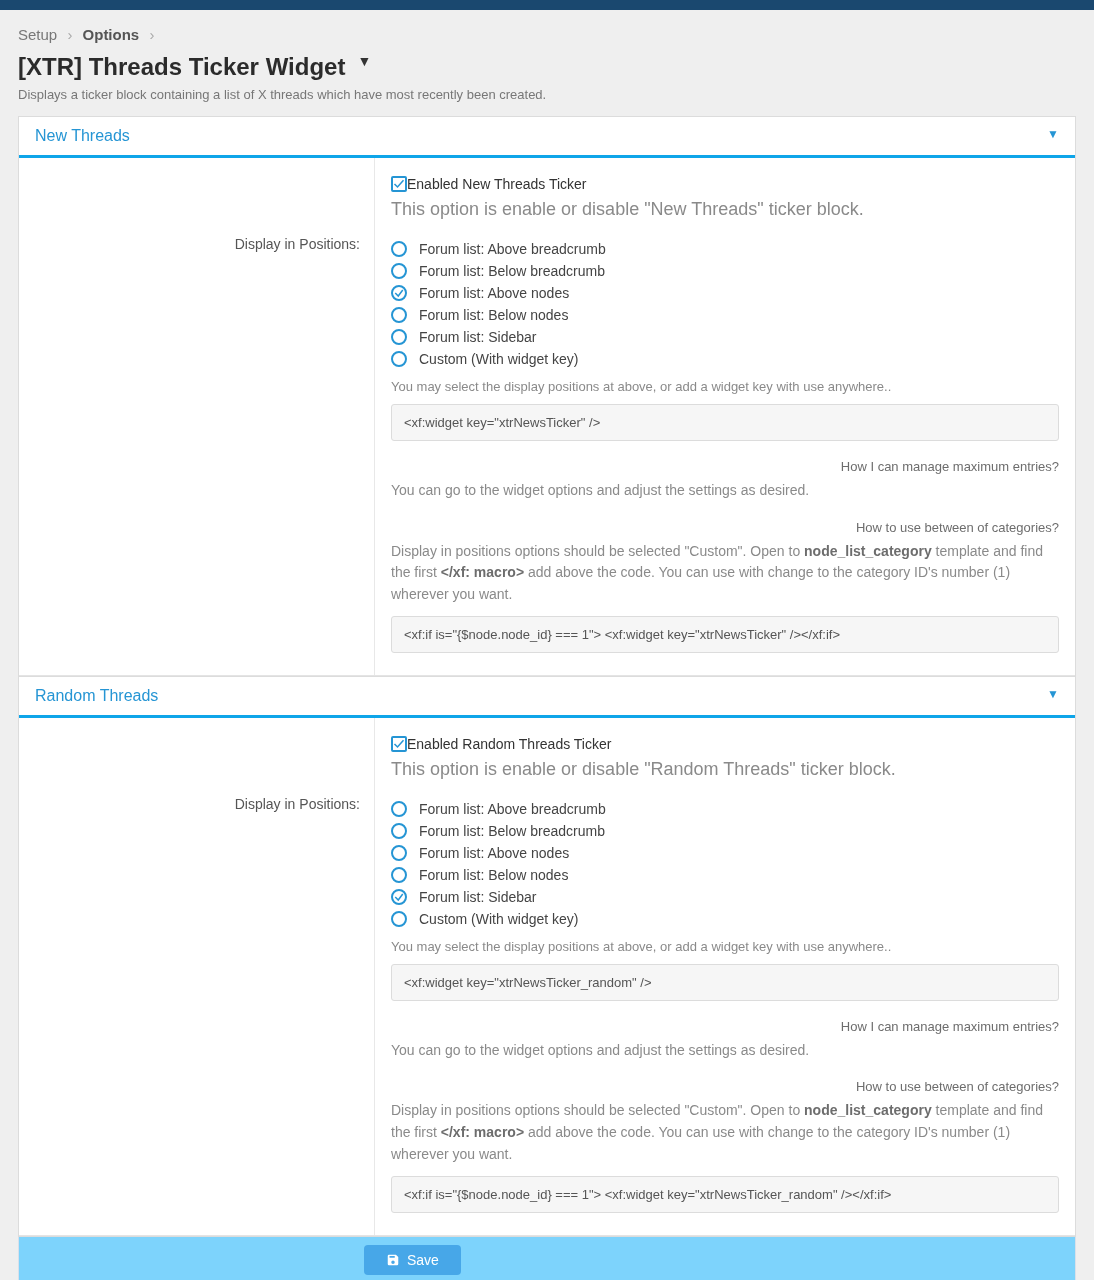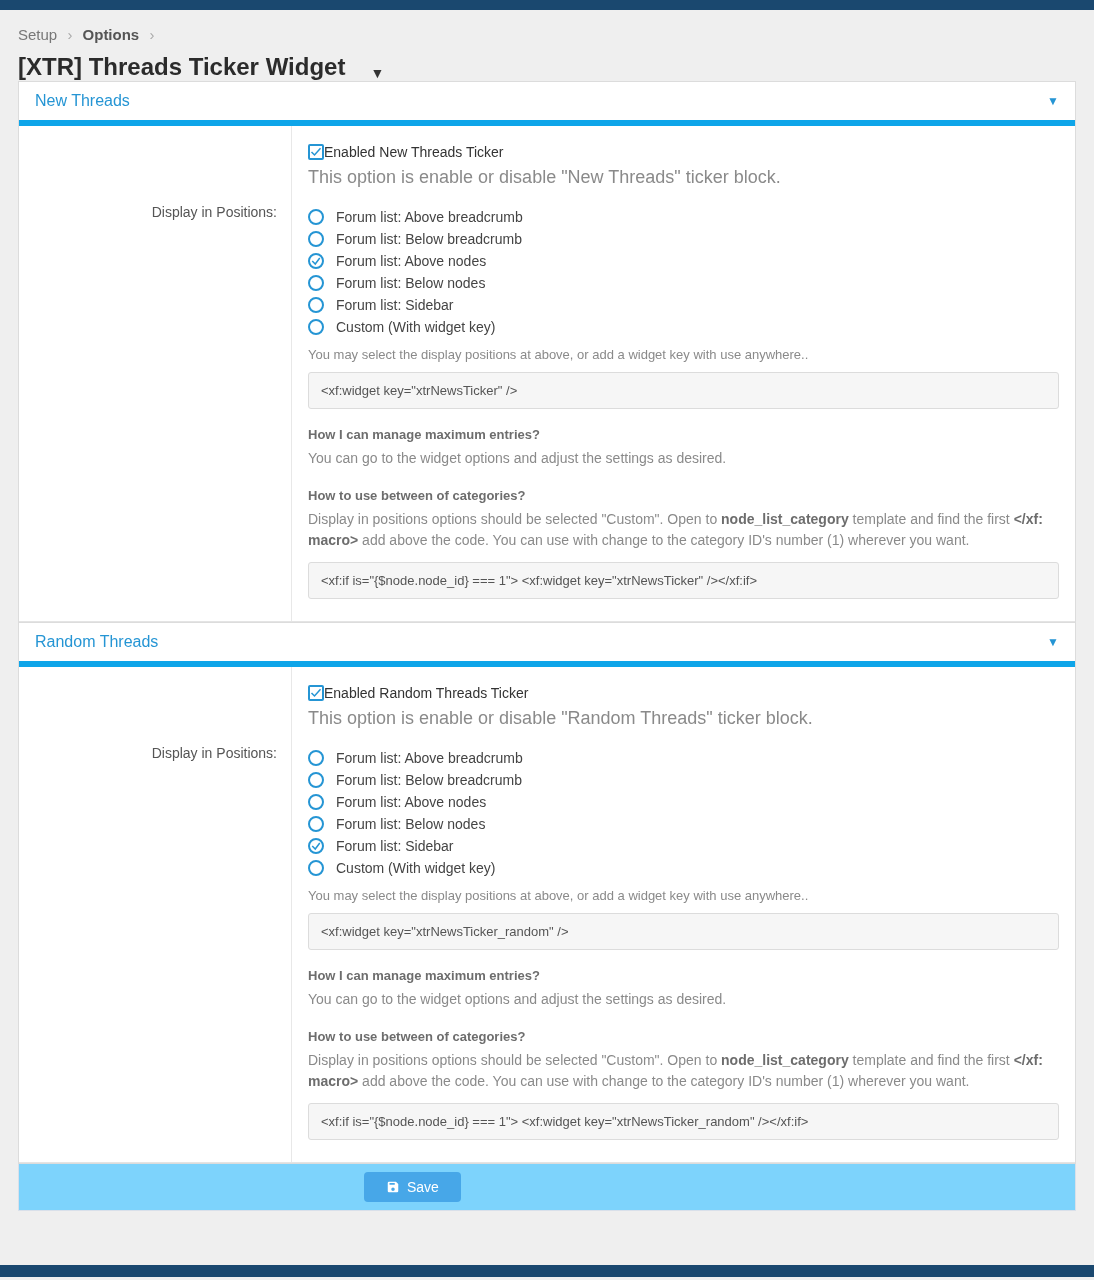--- a/index.html
+++ b/index.html
@@ -9,37 +9,37 @@
   color: #444;
   font-size: 14px;
 }
 .topbar { height: 10px; background: #1a486f; }
 .page { padding: 10px 18px 30px 18px; }
 .breadcrumb { font-size: 15px; color: #777; padding: 6px 0 10px 0; }
 .breadcrumb .sep { margin: 0 6px; color: #aaa; }
 .breadcrumb .current { font-weight: 600; color: #555; }
 .page-title {
   font-size: 24px; font-weight: 600; color: #2b2b2b;
-  display: flex; align-items: flex-end; gap: 25px;
+  display: flex; align-items: flex-start; gap: 12px;
 }
 .page-title .tri { font-size: 14px; color: #333; cursor: pointer; }
 .page-desc { color: #777; font-size: 13px; margin: 6px 0 14px 0; }
 
 .panel {
   background: #fff; border: 1px solid #dcdcdc; margin-bottom: 0;
 }
 .panel + .panel { border-top: none; }
 .panel-header {
-  display: flex; justify-content: space-between; align-items: center;
-  padding: 10px 16px; border-bottom: 6px solid #0ea5e9; cursor: pointer; gap: 20px;
+  display: flex; justify-content: space-between; 
+  padding: 10px 16px; border-bottom: 3px solid #0ea5e9; cursor: pointer; gap: 20px;
 }
 .panel-title { color: #2595d4; font-size: 16px; font-weight: 500; }
 .panel-chevron { color: #2595d4; font-size: 12px; }
 .panel-body { display: flex; border-bottom: 1px solid #e4e4e4; }
-.lcol { width: 273px; border-right: 1px solid #e8e8e8; padding: 14px; }
+.lcol { width: 356px; border-right: 1px solid #e8e8e8; padding: 14px; }
 .rcol { flex: 1; padding: 18px 16px 22px 16px; }
 .lbl-right {
   text-align: right; color: #555; font-size: 14px; margin-top: 64px;
 }
 .opt-row { display: flex; align-items: center; margin-bottom: 2px; }
 .opt-label { color: #333; font-size: 14px; }
 .hint { color: #8a8a8a; font-size: 18px; margin: 4px 0 18px 0; line-height: 1.5; }
 
 .checkbox {
   width: 16px; height: 16px; border: 2px solid #2595d4; border-radius: 2px;
@@ -52,21 +52,21 @@
   width: 16px; height: 16px; border: 2px solid #2595d4; border-radius: 50%;
   display: inline-flex; align-items: center; justify-content: center; cursor: pointer;
 }
 .radio.checked svg { width: 12px; height: 12px; }
 
 .note { color: #8a8a8a; font-size: 13px; margin: 12px 0 10px 0; }
 .codebox {
   background: #f6f6f6; border: 1px solid #dcdcdc; padding: 10px 12px;
   font-size: 13px; color: #555; border-radius: 3px; font-family: "Segoe UI", Arial, sans-serif;
 }
-.subhead { font-weight: 700; color: #6d6d6d; font-size: 13px; margin: 18px 0 6px 0; }
+.subhead { font-weight: 400; color: #6d6d6d; font-size: 13px; margin: 18px 0 6px 0; text-align: right; }
 .para { color: #8a8a8a; font-size: 14px; line-height: 1.55; margin-bottom: 10px; }
 .para strong { color: #6d6d6d; font-weight: 600; margin-top: 48px; }
 
 .footer-bar {
   background: #7dd3fc; border: 1px solid #d9e0ea; border-top: none;
   display: flex; padding: 8px 10px 8px 10px;
 }
 .footer-spacer { width: 335px; }
 .btn {
   background: #47a7e8; color: #fff; border: none; padding: 7px 22px;
@@ -86,20 +86,21 @@
     <span>Setup</span>
     <span class="sep">›</span>
     <span class="current">Options</span>
     <span class="sep">›</span>
   </div>
 
   <h1 class="page-title">
     <span>[XTR] Threads Ticker Widget</span>
     <span class="tri">▼</span>
   </h1>
+  <div class="page-desc">Displays a ticker block containing a list of X threads which have most recently been created.</div>
 
   <div class="panel">
     <div class="panel-header">
       <div class="panel-title">New Threads</div>
       <div class="panel-chevron">▼</div>
     </div>
     <div class="panel-body">
       <div class="lcol">
         <div class="lbl-right">Display in Positions:</div>
       </div>

